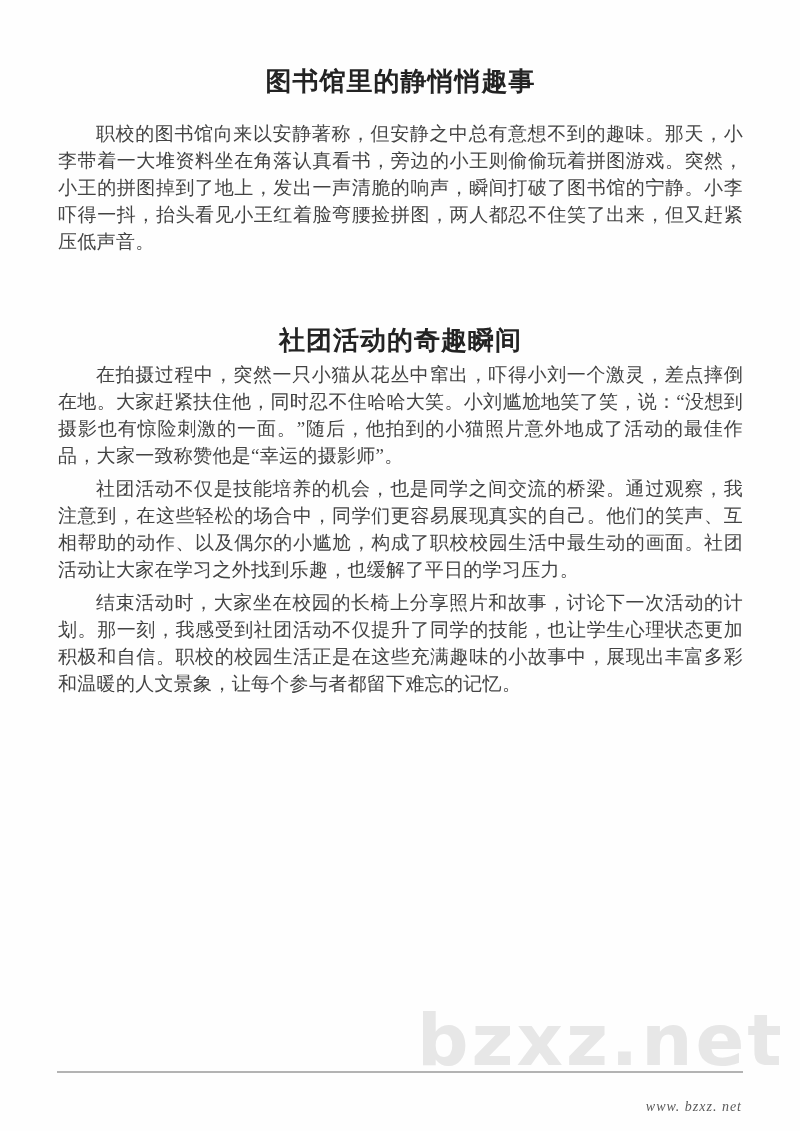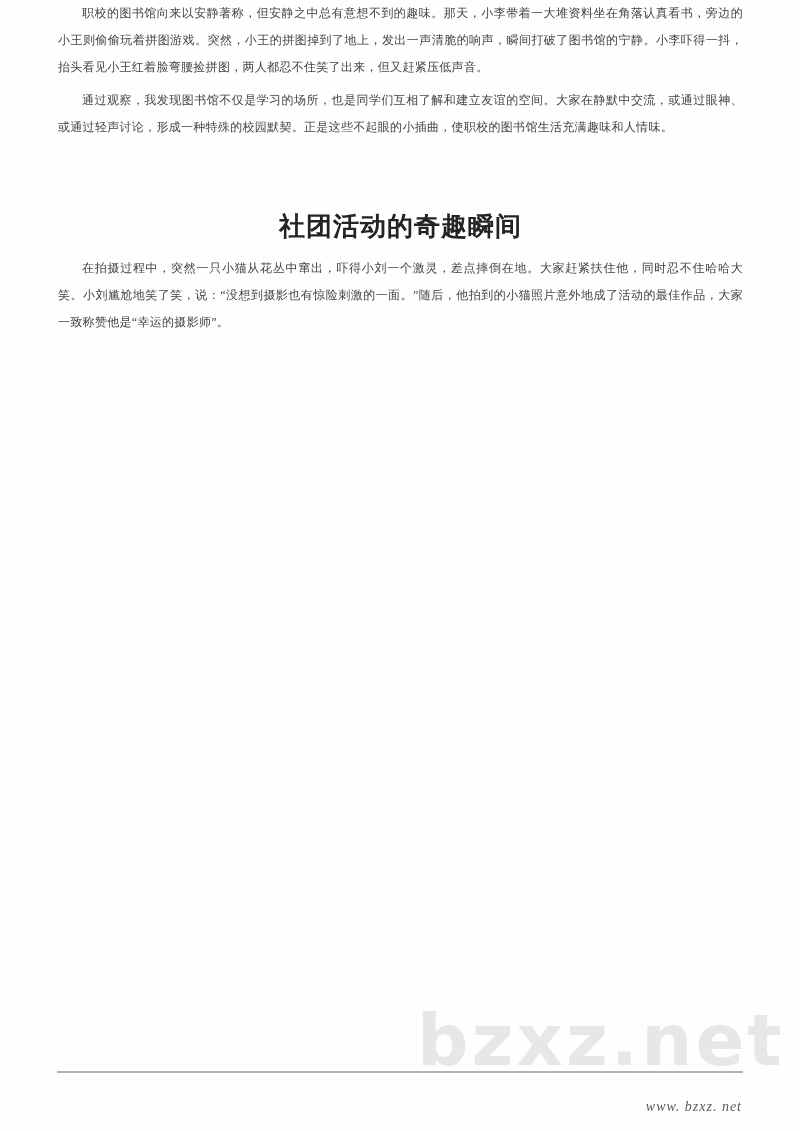--- a/index.html
+++ b/index.html
@@ -45,25 +45,25 @@
     line-height: 34px;
     letter-spacing: 1px;
     color: #232323;
   }
   .essay-title.first {
     margin-top: 64px;
     margin-bottom: 22px;
   }
   .essay-title.second {
     margin-top: 68px;
-    margin-bottom: 12px;
+    margin-bottom: 4px;
   }
   .para {
     margin: 0 0 6px 0;
-    font-size: 12px;
+    font-size: 19px;
     line-height: 27px;
     color: #434343;
     text-align: justify;
     text-indent: 2em;
     letter-spacing: 0.3px;
   }
   .footer-rule {
     position: absolute;
     left: 57px;
     top: 1071px;
@@ -86,27 +86,29 @@
 </style>
 </head>
 <body>
 
 <div class="page">
 
   <div class="watermark">bzxz.net</div>
 
   <div class="content">
 
+    <h1 class="essay-title first">图书馆里的静悄悄趣事</h1>
 
     <p class="para">职校的图书馆向来以安静著称，但安静之中总有意想不到的趣味。那天，小李带着一大堆资料坐在角落认真看书，旁边的小王则偷偷玩着拼图游戏。突然，小王的拼图掉到了地上，发出一声清脆的响声，瞬间打破了图书馆的宁静。小李吓得一抖，抬头看见小王红着脸弯腰捡拼图，两人都忍不住笑了出来，但又赶紧压低声音。</p>
-    <p class="para">通过观察，我发现图书馆不仅是学习的场所，也是同学们互相了解和建立友谊的空间。大家在静默中交流，或通过眼神、或通过轻声讨论，形成一种特殊的校园默契。正是这些不起眼的小插曲，使职校的图书馆生活充满趣味和人情味。</p>
 
     <h1 class="essay-title second">社团活动的奇趣瞬间</h1>
 
     <p class="para">在拍摄过程中，突然一只小猫从花丛中窜出，吓得小刘一个激灵，差点摔倒在地。大家赶紧扶住他，同时忍不住哈哈大笑。小刘尴尬地笑了笑，说：“没想到摄影也有惊险刺激的一面。”随后，他拍到的小猫照片意外地成了活动的最佳作品，大家一致称赞他是“幸运的摄影师”。</p>
+    <p class="para">社团活动不仅是技能培养的机会，也是同学之间交流的桥梁。通过观察，我注意到，在这些轻松的场合中，同学们更容易展现真实的自己。他们的笑声、互相帮助的动作、以及偶尔的小尴尬，构成了职校校园生活中最生动的画面。社团活动让大家在学习之外找到乐趣，也缓解了平日的学习压力。</p>
+    <p class="para">结束活动时，大家坐在校园的长椅上分享照片和故事，讨论下一次活动的计划。那一刻，我感受到社团活动不仅提升了同学的技能，也让学生心理状态更加积极和自信。职校的校园生活正是在这些充满趣味的小故事中，展现出丰富多彩和温暖的人文景象，让每个参与者都留下难忘的记忆。</p>
 
   </div>
 
   <div class="footer-rule"></div>
 
   <div class="footer-site">www. bzxz. net</div>
 
 </div>
 
 </body></html>

